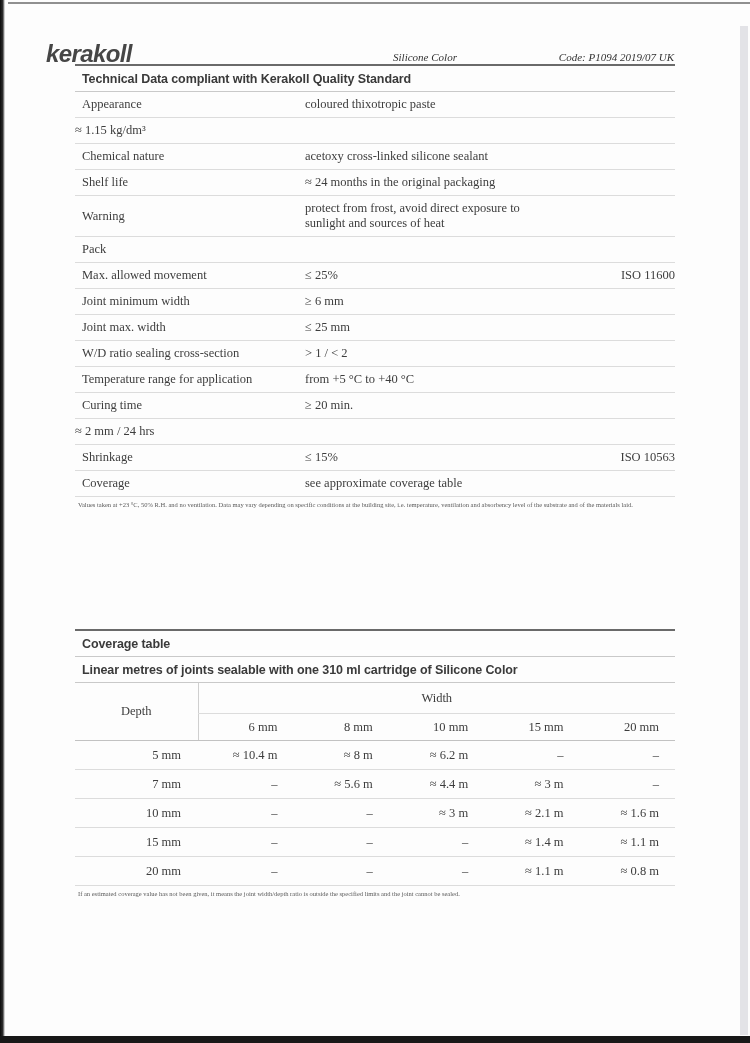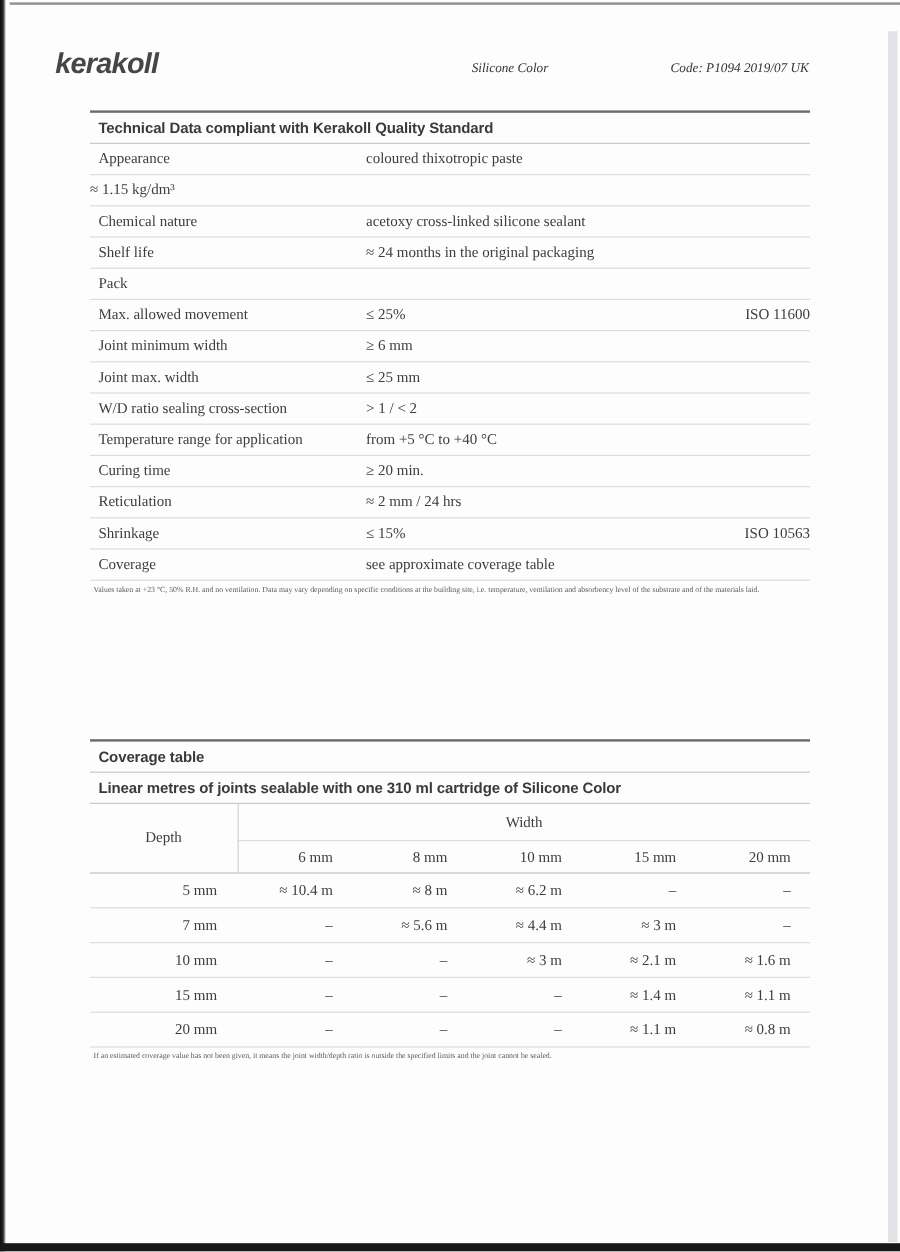--- a/index.html
+++ b/index.html
@@ -18,21 +18,21 @@
   .header { position:relative; height:64px;font-style:italic; }
   .logo { position:absolute; left:46px; top:40px;
           font-family:"Liberation Sans", sans-serif; font-weight:bold;
           font-size:24px; letter-spacing:-0.6px; color:#464646; }
   .doc-title { position:absolute; left:340px; top:51px; width:170px; text-align:center;
                font-size:11px; color:#333; }
   .doc-code  { position:absolute; right:76px; top:51px; font-size:11px; color:#333;text-align:center; }
 
   .content { margin:0 75px; width:600px; }
 
-  .section { border-top:2px solid #6a6a6a;margin-top:28px; }
+  .section { border-top:2px solid #6a6a6a; }
   .sec-heading {
     font-family:"Liberation Sans", sans-serif; font-weight:bold; font-size:12.5px;
     letter-spacing:-0.1px; color:#3a3a3a;
     padding:6px 0 5px 7px; border-bottom:1px solid #c9c9c9;
   }
 
   .trow { display:grid; grid-template-columns:230px 255px auto;
           border-bottom:1px solid #dcdcdc; align-items:center;
           min-height:25px; font-size:12.5px; line-height:15px; }
   .trow .lab { padding:5px 0 5px 7px; }
@@ -88,20 +88,25 @@
       <div class="lab">Chemical nature</div>
       <div class="val">acetoxy cross-linked silicone sealant</div>
       <div class="std"></div>
     </div>
     <div class="trow">
       <div class="lab">Shelf life</div>
       <div class="val">≈ 24 months in the original packaging</div>
       <div class="std"></div>
     </div>
     <div class="trow">
+      <div class="lab">Warning</div>
+      <div class="val">protect from frost, avoid direct exposure to sunlight and sources of heat</div>
+      <div class="std"></div>
+    </div>
+    <div class="trow">
       <div class="lab">Pack</div>
       <div class="std"></div>
     </div>
     <div class="trow">
       <div class="lab">Max. allowed movement</div>
       <div class="val">≤ 25%</div>
       <div class="std">ISO 11600</div>
     </div>
     <div class="trow">
       <div class="lab">Joint minimum width</div>
@@ -122,21 +127,20 @@
       <div class="lab">Temperature range for application</div>
       <div class="val">from +5 °C to +40 °C</div>
       <div class="std"></div>
     </div>
     <div class="trow">
       <div class="lab">Curing time</div>
       <div class="val">≥ 20 min.</div>
       <div class="std"></div>
     </div>
     <div class="trow">
-      <div class="lab">Reticulation</div>
       <div class="val">≈ 2 mm / 24 hrs</div>
       <div class="std"></div>
     </div>
     <div class="trow">
       <div class="lab">Shrinkage</div>
       <div class="val">≤ 15%</div>
       <div class="std">ISO 10563</div>
     </div>
     <div class="trow">
       <div class="lab">Coverage</div>

